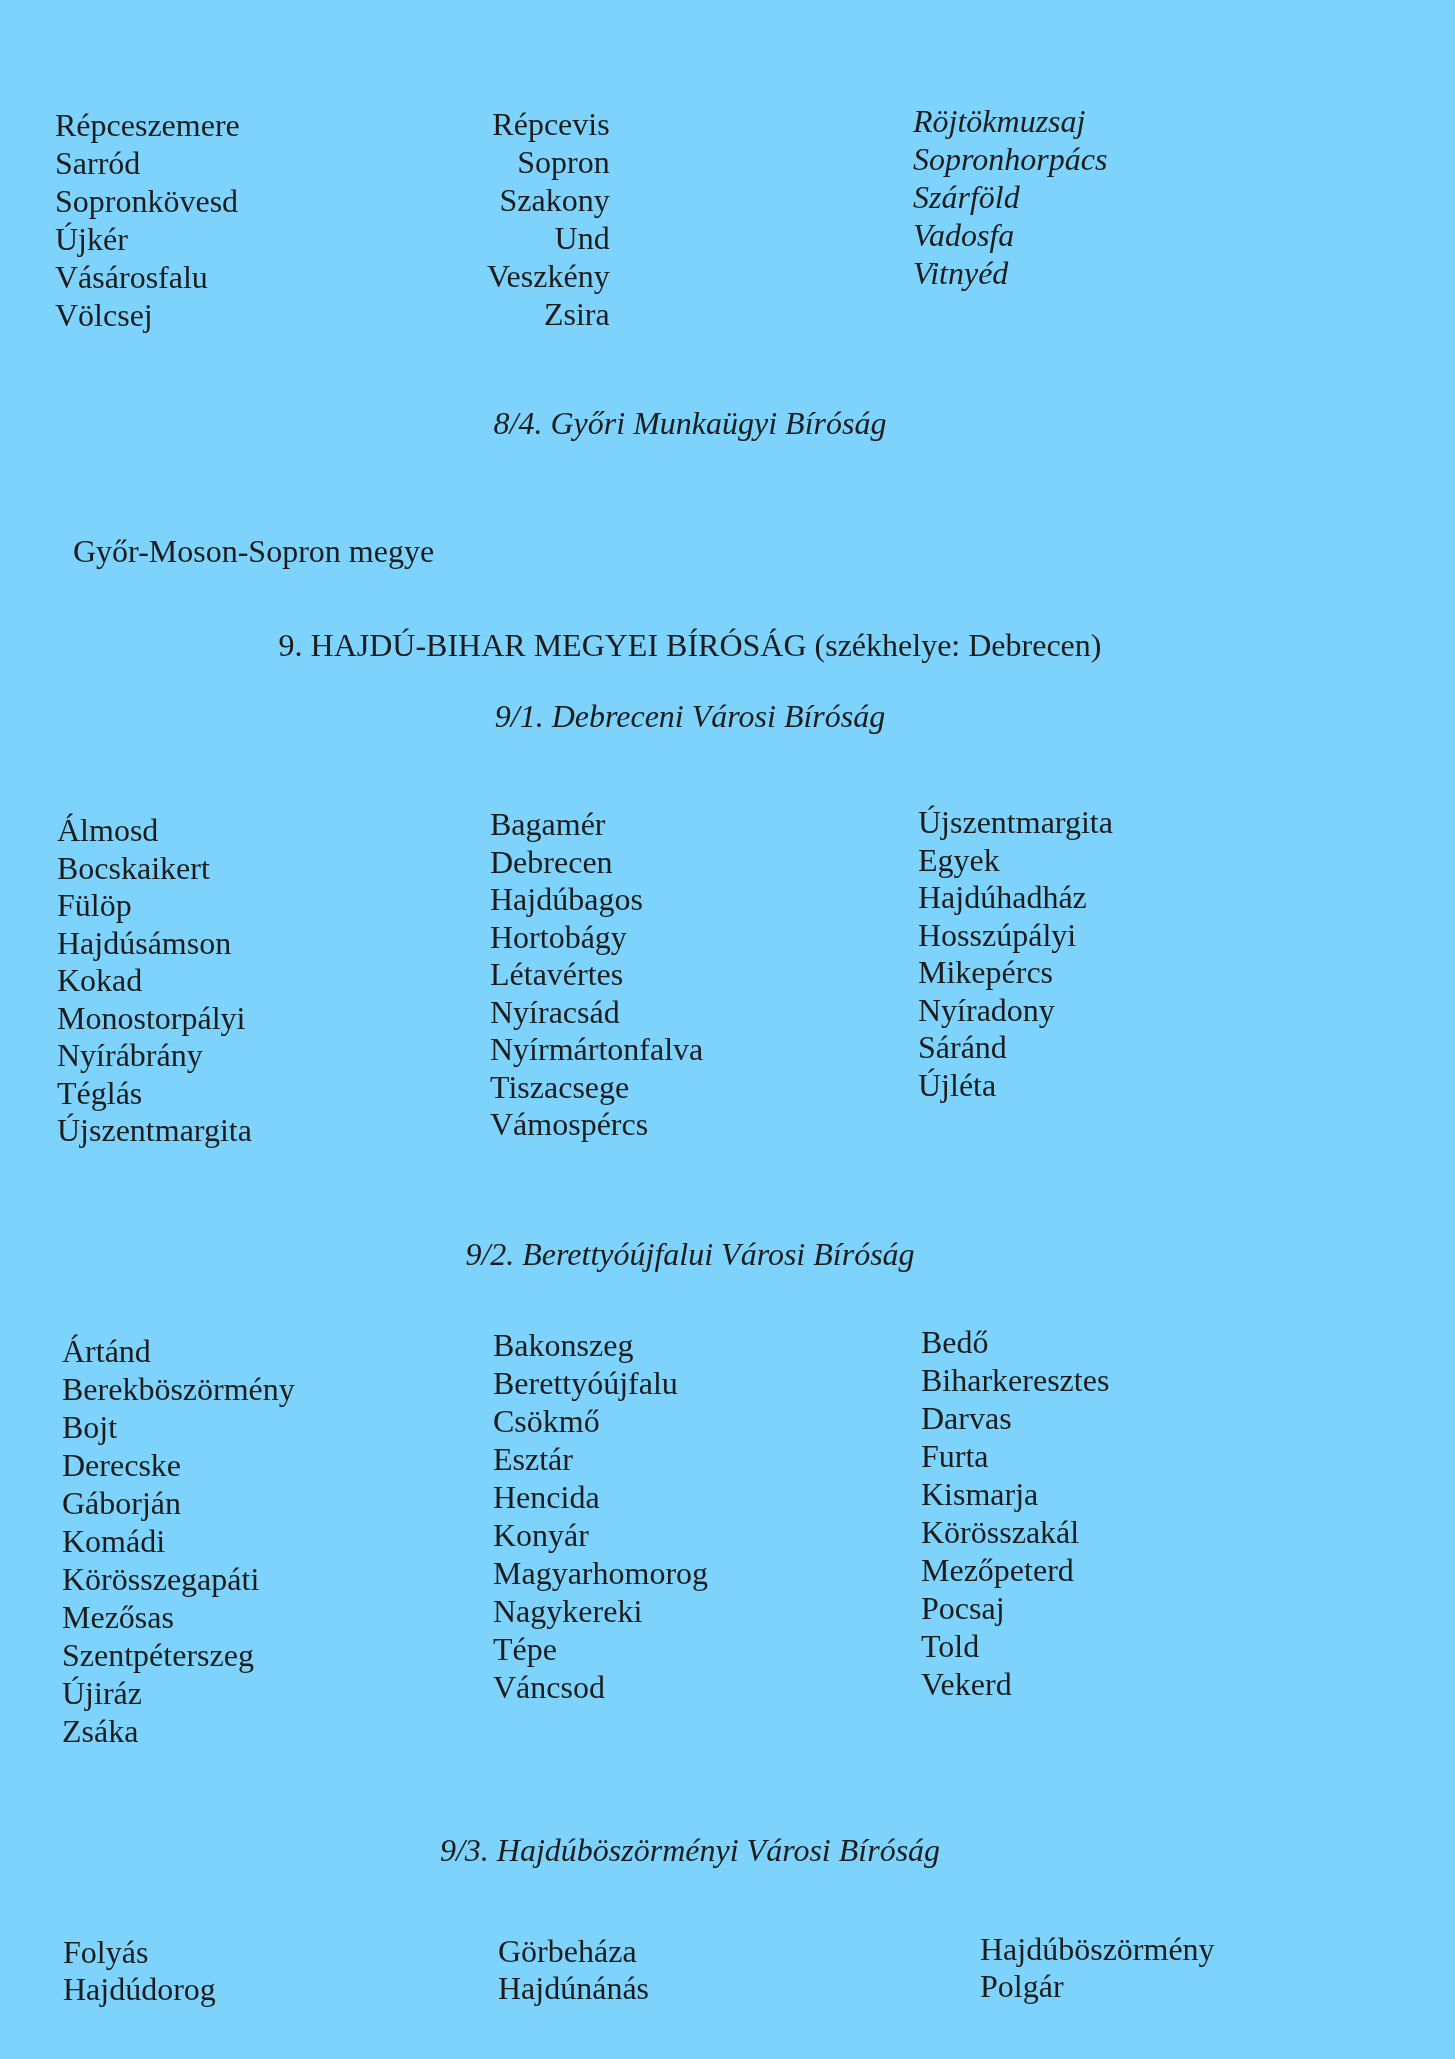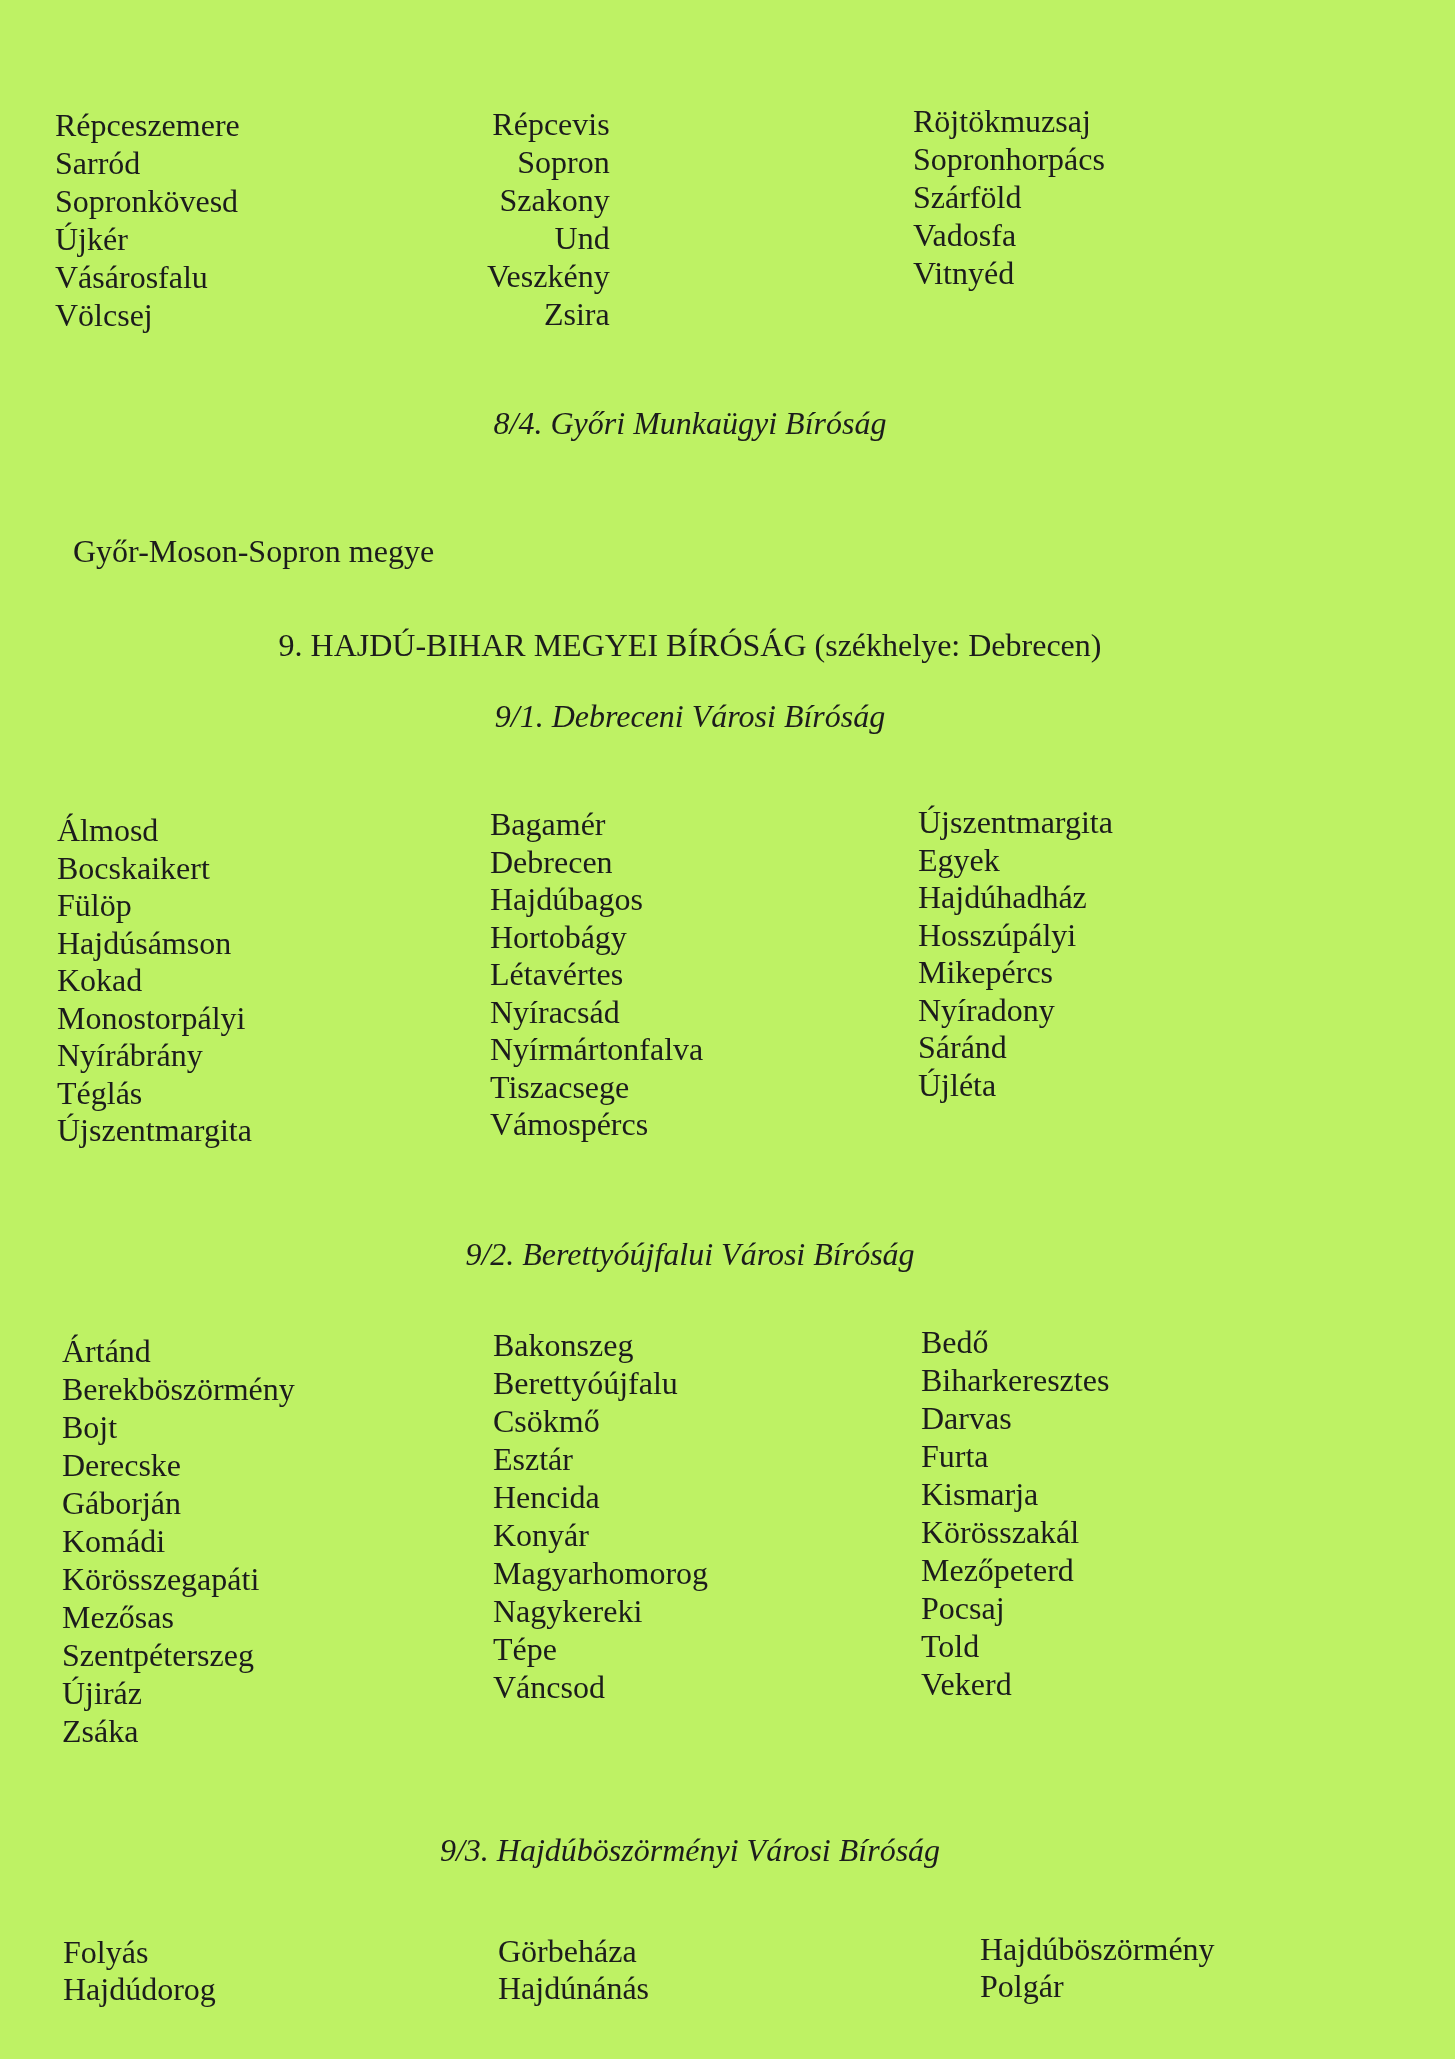--- a/index.html
+++ b/index.html
@@ -13,21 +13,21 @@
     position: relative;
     overflow: hidden;
     font-family: "Liberation Serif", "DejaVu Serif", serif;
     color: #1c1c1c;
   }
   .page {
     position: absolute;
     left: 0; top: 0;
     width: 1455px;
     height: 2059px;
-    background: #bef264;
+    background: #7dd3fc;
   }
   .col {
     position: absolute;
     margin: 0;
     padding: 0;
     list-style: none;
     font-size: 32px;
   }
   .col li {
     white-space: nowrap;
@@ -70,21 +70,21 @@
     <li>Völcsej</li>
   </ul>
   <ul class="col" style="left:487px; top:105px;text-align:right;">
     <li>Répcevis</li>
     <li>Sopron</li>
     <li>Szakony</li>
     <li>Und</li>
     <li>Veszkény</li>
     <li>Zsira</li>
   </ul>
-  <ul class="col" style="left:913px; top:102px;">
+  <ul class="col" style="left:913px; top:102px;font-style:italic;">
     <li>Röjtökmuzsaj</li>
     <li>Sopronhorpács</li>
     <li>Szárföld</li>
     <li>Vadosfa</li>
     <li>Vitnyéd</li>
   </ul>
 
   <h3 class="heading italic" style="top:404px;">8/4. Győri Munkaügyi Bíróság</h3>
   <p class="plain" style="left:57px; top:516px;">Győr-Moson-Sopron megye</p>
 

